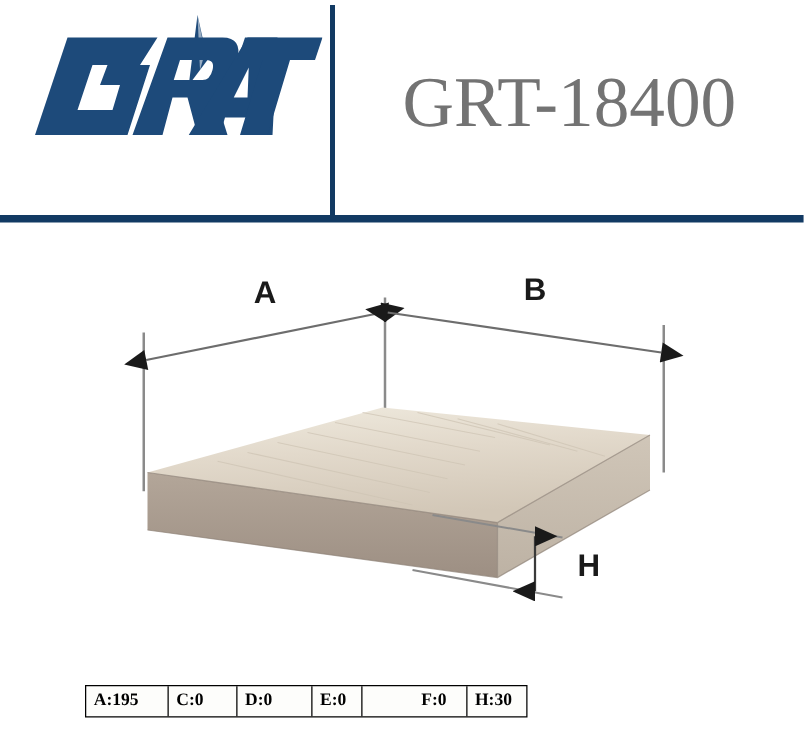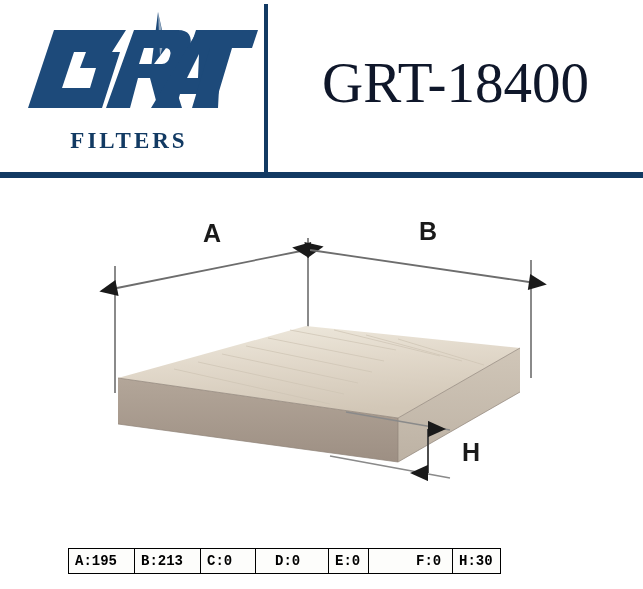--- a/index.html
+++ b/index.html
@@ -67,21 +67,21 @@
   #part-number {
     position: absolute;
     left: 268px; top: 0;
     width: 375px;
     height: 172px;
     display: flex;
     align-items: center;
     justify-content: center;
     font-family: "Liberation Serif", serif;
     font-size: 57px;
-    color: #0f172a;
+    color: #737373;
     letter-spacing: 0px;
     padding-bottom: 8px;
     box-sizing: border-box;
   }
 
   
   #drawing {
     position: absolute;
     left: 0; top: 178px;
     width: 643px;
@@ -106,21 +106,21 @@
     display: flex;
     box-sizing: border-box;
   }
   .spec-cell {
     border-right: 1px solid #000000;
     height: 100%;
     display: flex;
     align-items: center;
     padding-left: 6px;
     box-sizing: border-box;
-    font-family: Liberation Mono, monospace;
+    font-family: Liberation Serif, serif;
     font-weight: bold;
     font-size: 14px;
     color: #000000;
     white-space: nowrap;
   }
   .spec-cell:last-child { border-right: none; }
 </style>
 </head>
 <body>
 
@@ -137,21 +137,20 @@
 
         <path d="M112 22 L170 22 Q186 22 182 40 L178 54 Q175 64 164 68 L174 100 L150 100 L142 70 L130 70 L122 100 L98 100 L126 22 Z
                  M136 40 L131 56 L154 56 Q160 56 162 48 Q164 40 157 40 Z" fill="#1d4a7a" fill-rule="evenodd"></path>
 
         <path d="M168 100 L143 100 L190 22 L214 22 L210 100 L188 100 L189 86 L172 86 Z
                  M179 70 L190 70 L191 46 Z" fill="#1d4a7a" fill-rule="evenodd"></path>
 
         <path d="M188 22 L250 22 L244 40 L224 40 L206 100 L184 100 L202 40 L182 40 Z" fill="#1d4a7a"></path>
       </svg>
     </div>
-    <div id="brand-tagline">FILTERS</div>
   </div>
 
   <div id="header-divider"></div>
 
   <div id="part-number">GRT-18400</div>
 
   <div id="header-rule"></div>
 </div>
 
 <div id="drawing">
@@ -234,19 +233,18 @@
       <line x1="330" y1="278" x2="450" y2="300" stroke="#8a8a8a" stroke-width="1.6"></line>
 
       <line x1="428" y1="251" x2="428" y2="295" stroke="#3a3a3a" stroke-width="1.8" marker-start="url(#arrU)" marker-end="url(#arrD)"></line>
       <text class="dim-label" x="462" y="283">H</text>
     </g>
   </svg>
 </div>
 
 <div id="spec-table">
     <div class="spec-cell" style="width: 66px;">A:195</div>
-    <div class="spec-cell" style="width: 66px;">B:213</div>
     <div class="spec-cell" style="width: 55px;">C:0</div>
-    <div class="spec-cell" style="width: 60px; margin-left: 13px;">D:0</div>
+    <div class="spec-cell" style="width: 60px;">D:0</div>
     <div class="spec-cell" style="width: 40px;">E:0</div>
     <div class="spec-cell" style="width: 43px; margin-left: 41px;">F:0</div>
     <div class="spec-cell" style="width: 47px;">H:30</div>
   </div>
 
 </body></html>

